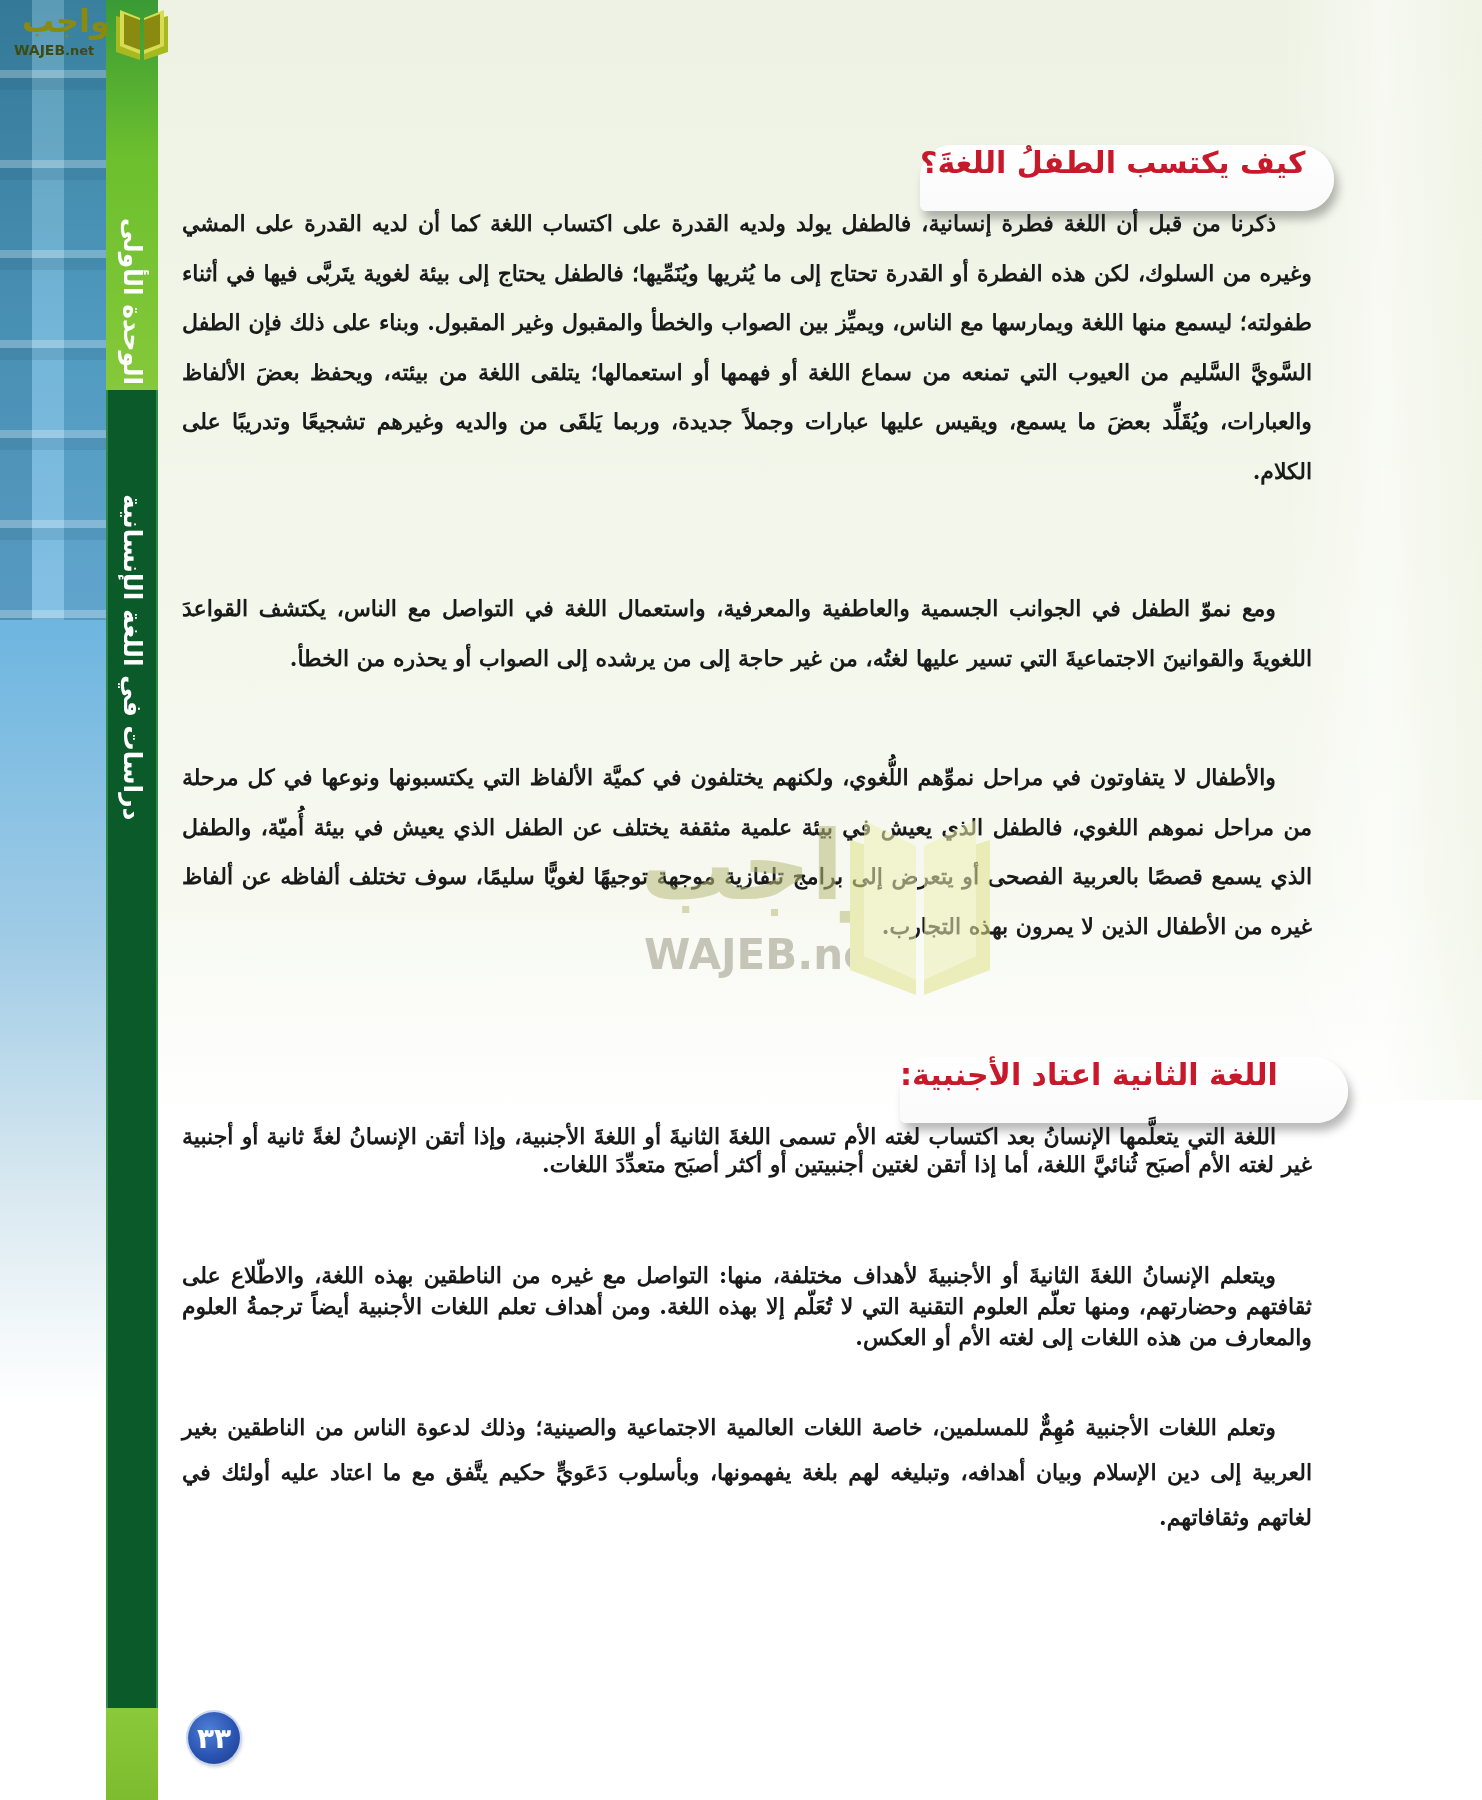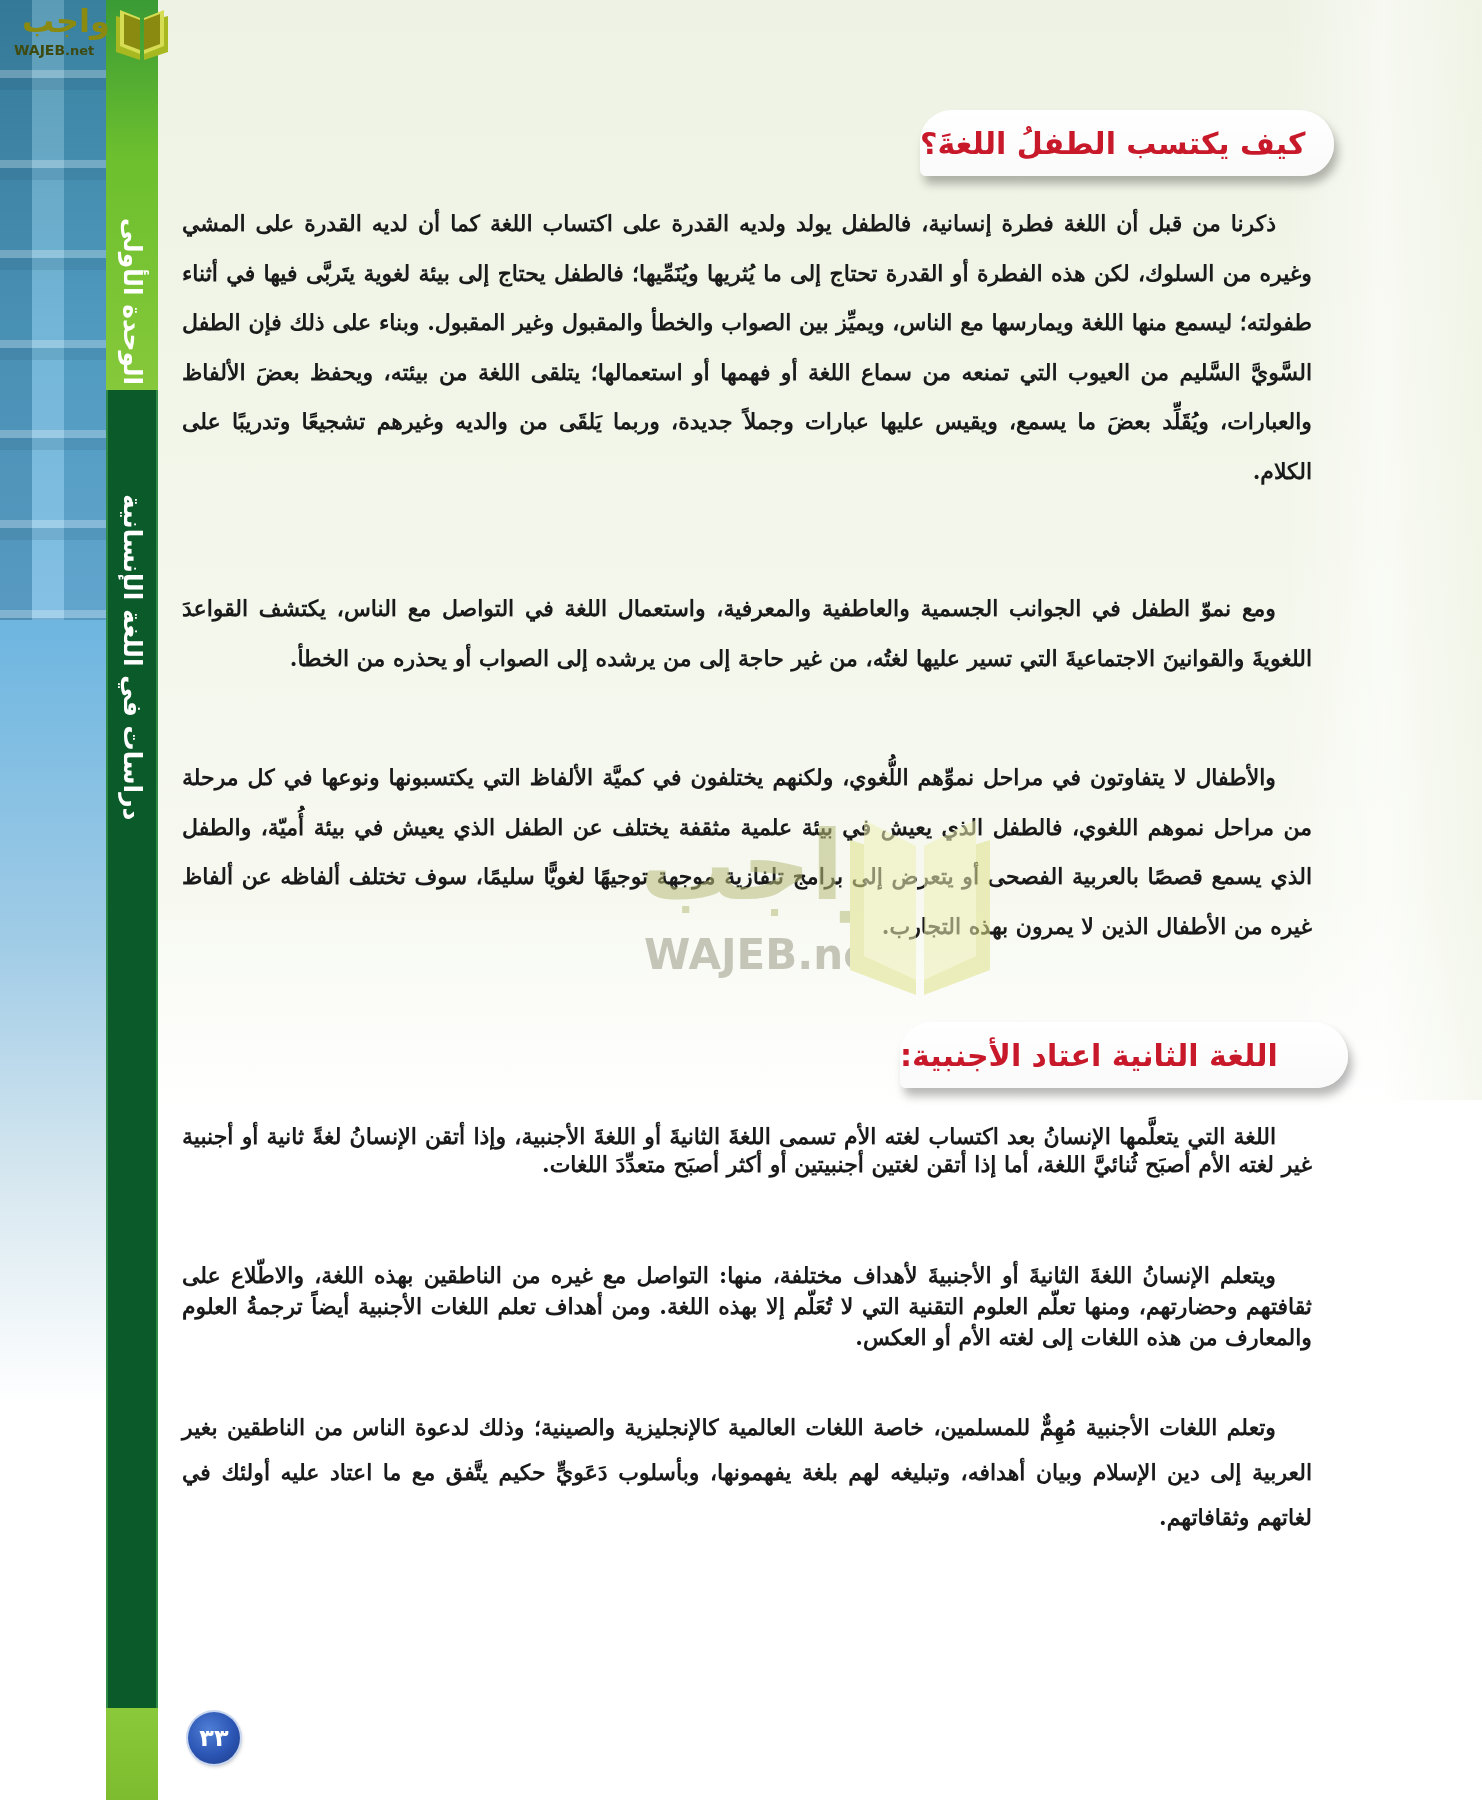--- a/index.html
+++ b/index.html
@@ -72,23 +72,24 @@
       content: ""; position: absolute; right: 0; top: 0; width: 200px; height: 1100px;
       background: linear-gradient(90deg, rgba(255,255,255,0) 0%, rgba(255,255,255,0.5) 50%, rgba(240,244,230,0.6) 100%);
     }
 
     
     .section-title {
       position: absolute; height: 66px;
       background: linear-gradient(180deg, #ffffff 0%, #fafafa 100%);
       border-radius: 40px 44px 40px 8px;
       box-shadow: 4px 8px 10px rgba(0,0,0,0.28);
-      display: flex; align-items: center; justify-content: flex-end;
+      display: flex; justify-content: flex-end;
       padding-right: 28px;
       direction: rtl;
+      margin-top: 35px;
     }
     .section-title span {
       font-family: "DejaVu Sans", sans-serif; font-weight: bold;
       color: #c8192b; font-size: 30px; direction: rtl;
     }
     #title-1 { left: 920px; top: 110px; width: 414px; }
     #title-2 { left: 900px; top: 1022px; width: 448px; }
 
     
     .para {
@@ -120,21 +121,21 @@
     }
     .watermark svg { position: absolute; left: 200px; top: 0; }
 
     
     .page-number {
       position: absolute; left: 188px; top: 1712px; width: 52px; height: 52px;
       border-radius: 50%;
       background: radial-gradient(circle at 40% 35%, #4f7fd6 0%, #2b55b3 55%, #1c3a86 100%);
       box-shadow: 0 0 0 2px #c8d6f0, 1px 2px 4px rgba(0,0,0,0.3);
       color: #ffffff; font-family: "DejaVu Sans", sans-serif; font-weight: bold;
-      font-size: 24px; display: flex; align-items: center; justify-content: center;
+      font-size: 28px; display: flex; align-items: center; justify-content: center;
     }
   </style>
 </head>
 <body>
 
 <div class="photo-strip"></div>
 
 <div class="sidebar">
   <div class="light-top"></div>
   <div class="dark-mid"></div>
@@ -165,21 +166,21 @@
 <p class="para indent" id="p1">ذكرنا من قبل أن اللغة فطرة إنسانية، فالطفل يولد ولديه القدرة على اكتساب اللغة كما أن لديه القدرة على المشي وغيره من السلوك، لكن هذه الفطرة أو القدرة تحتاج إلى ما يُثريها ويُنَمِّيها؛ فالطفل يحتاج إلى بيئة لغوية يتَربَّى فيها في أثناء طفولته؛ ليسمع منها اللغة ويمارسها مع الناس، ويميِّز بين الصواب والخطأ والمقبول وغير المقبول. وبناء على ذلك فإن الطفل السَّويَّ السَّليم من العيوب التي تمنعه من سماع اللغة أو فهمها أو استعمالها؛ يتلقى اللغة من بيئته، ويحفظ بعضَ الألفاظ والعبارات، ويُقَلِّد بعضَ ما يسمع، ويقيس عليها عبارات وجملاً جديدة، وربما يَلقَى من والديه وغيرهم تشجيعًا وتدريبًا على الكلام.</p>
 <p class="para indent" id="p2">ومع نموّ الطفل في الجوانب الجسمية والعاطفية والمعرفية، واستعمال اللغة في التواصل مع الناس، يكتشف القواعدَ اللغويةَ والقوانينَ الاجتماعيةَ التي تسير عليها لغتُه، من غير حاجة إلى من يرشده إلى الصواب أو يحذره من الخطأ.</p>
 <p class="para indent" id="p3">والأطفال لا يتفاوتون في مراحل نموِّهم اللُّغوي، ولكنهم يختلفون في كميَّة الألفاظ التي يكتسبونها ونوعها في كل مرحلة من مراحل نموهم اللغوي، فالطفل الذي يعيش في بيئة علمية مثقفة يختلف عن الطفل الذي يعيش في بيئة أُميّة، والطفل الذي يسمع قصصًا بالعربية الفصحى أو يتعرض إلى برامج تلفازية موجهة توجيهًا لغويًّا سليمًا، سوف تختلف ألفاظه عن ألفاظ غيره من الأطفال الذين لا يمرون بهذه التجارب.</p>
 
 <div class="section-title" id="title-2">
   <span>اللغة الثانية اعتاد الأجنبية:</span>
 </div>
 
 <p class="para indent" id="p4">اللغة التي يتعلَّمها الإنسانُ بعد اكتساب لغته الأم تسمى اللغةَ الثانيةَ أو اللغةَ الأجنبية، وإذا أتقن الإنسانُ لغةً ثانية أو أجنبية غير لغته الأم أصبَح ثُنائيَّ اللغة، أما إذا أتقن لغتين أجنبيتين أو أكثر أصبَح متعدِّدَ اللغات.</p>
 <p class="para indent" id="p5">ويتعلم الإنسانُ اللغةَ الثانيةَ أو الأجنبيةَ لأهداف مختلفة، منها: التواصل مع غيره من الناطقين بهذه اللغة، والاطّلاع على ثقافتهم وحضارتهم، ومنها تعلّم العلوم التقنية التي لا تُعَلّم إلا بهذه اللغة. ومن أهداف تعلم اللغات الأجنبية أيضاً ترجمةُ العلوم والمعارف من هذه اللغات إلى لغته الأم أو العكس.</p>
-<p class="para indent" id="p6">وتعلم اللغات الأجنبية مُهِمٌّ للمسلمين، خاصة اللغات العالمية كالإنجليزية والصينية؛ وذلك لدعوة الناس من الناطقين بغير العربية إلى دين الإسلام وبيان أهدافه، وتبليغه لهم بلغة يفهمونها، وبأسلوب دَعَويٍّ حكيم يتَّفق مع ما اعتاد عليه أولئك في لغاتهم وثقافاتهم.</p>
+<p class="para indent" id="p6">وتعلم اللغات الأجنبية مُهِمٌّ للمسلمين، خاصة اللغات العالمية الاجتماعية والصينية؛ وذلك لدعوة الناس من الناطقين بغير العربية إلى دين الإسلام وبيان أهدافه، وتبليغه لهم بلغة يفهمونها، وبأسلوب دَعَويٍّ حكيم يتَّفق مع ما اعتاد عليه أولئك في لغاتهم وثقافاتهم.</p>
 
 <div class="watermark">
   <span class="wm-ar">واجب</span>
   <span class="wm-en">WAJEB.net</span>
   <svg width="160" height="190" viewBox="0 0 160 190">
     <path d="M10 30 L76 50 L76 185 L10 160 Z" fill="#dfe38a"></path>
     <path d="M150 30 L84 50 L84 185 L150 160 Z" fill="#dfe38a"></path>
     <path d="M24 10 L76 36 L76 170 L24 146 Z" fill="#eef0b4"></path>
     <path d="M136 10 L84 36 L84 170 L136 146 Z" fill="#eef0b4"></path>
   </svg>

